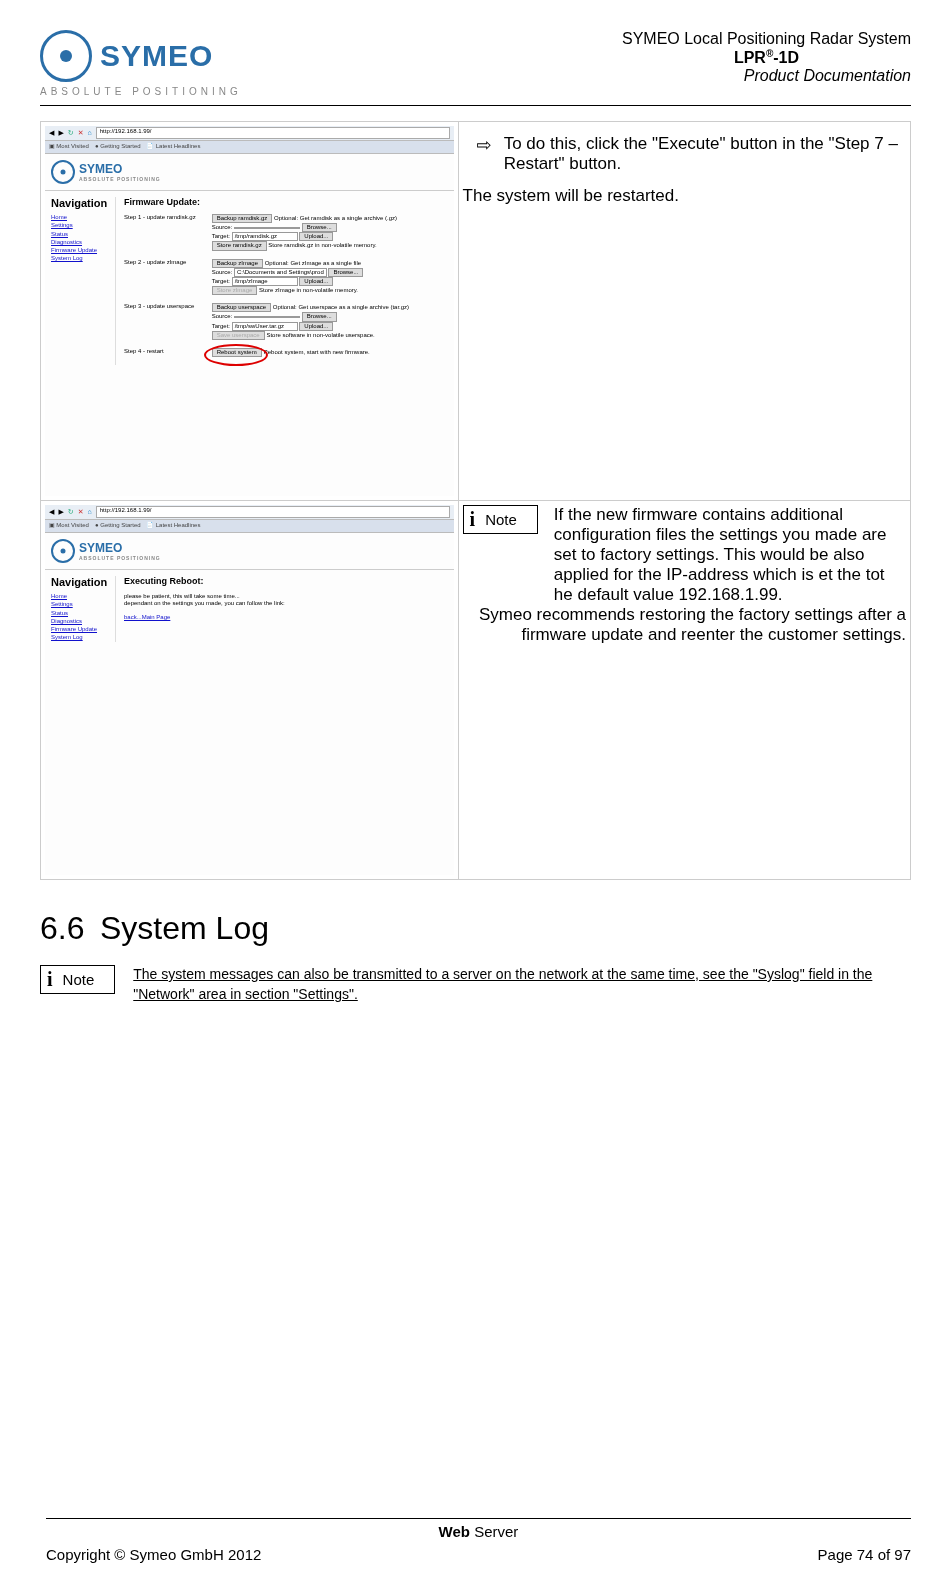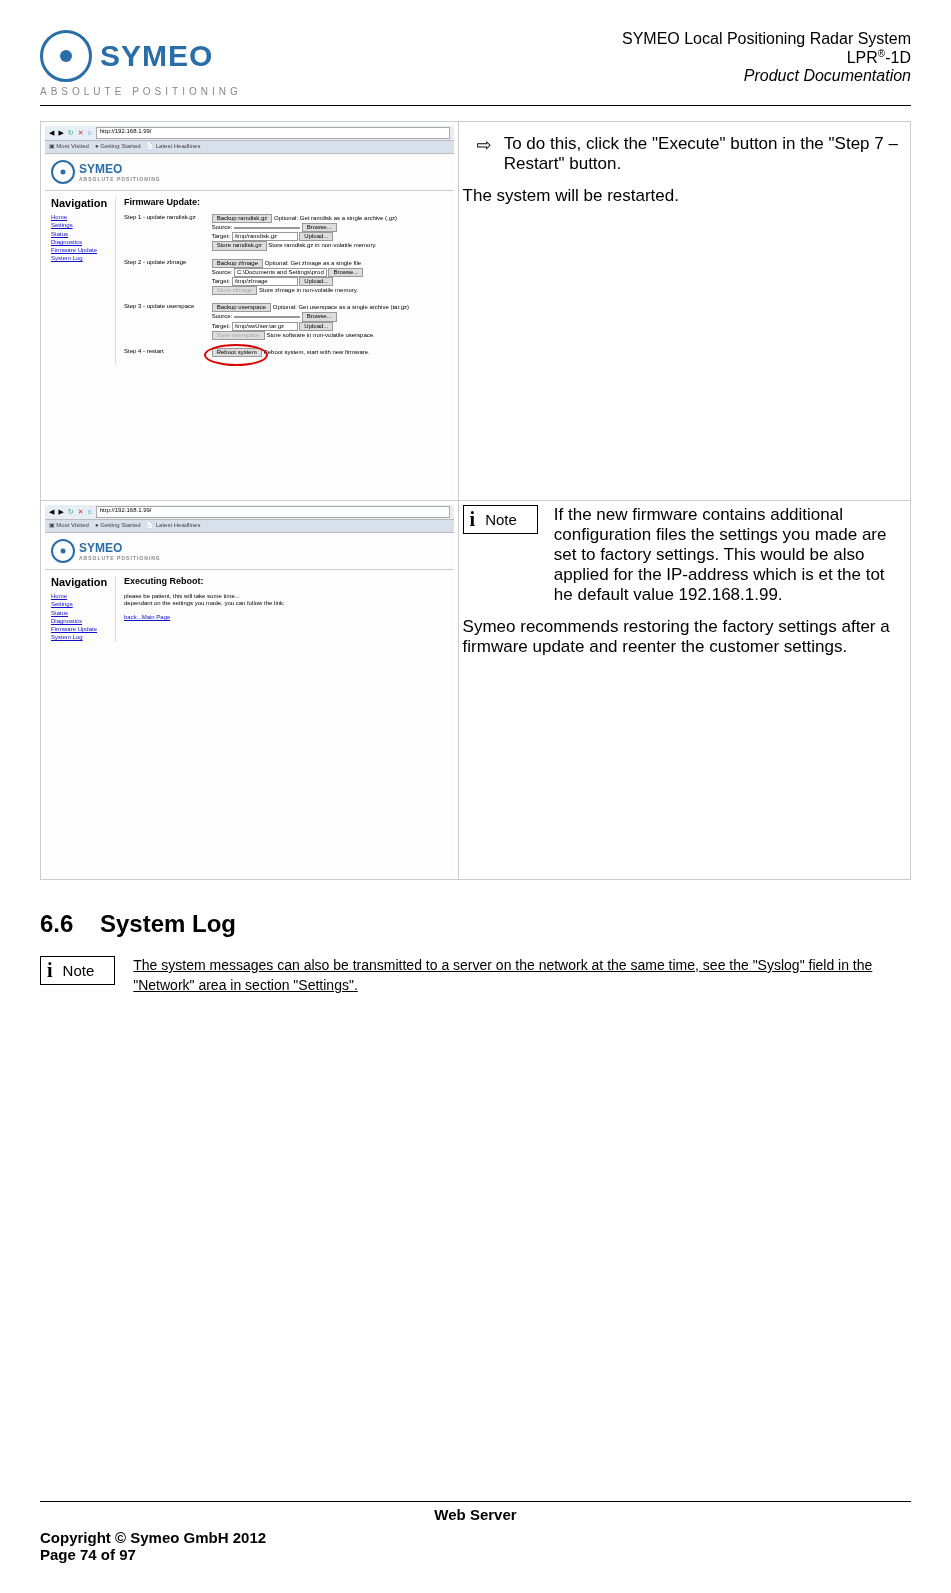--- a/index.html
+++ b/index.html
@@ -63,21 +63,21 @@
     font-size: 10px;
     color: #888;
     letter-spacing: 4px;
     margin-top: 4px;
   }
   .header-meta {
     text-align: right;
     font-size: 16px;
   }
   .header-meta .line1 { font-weight: normal; }
-  .header-meta .line2 { font-weight: normal; }
+  .header-meta .line2 { font-weight: bold; text-align: center; }
   .header-meta .line3 { font-style: italic; }
   sup { font-size: 10px; vertical-align: super; }
   .content-table {
     width: 100%;
     border-collapse: collapse;
     margin-bottom: 30px;
   }
   .content-table td {
     border: 1px solid #ccc;
     vertical-align: top;
@@ -107,22 +107,22 @@
   }
   .arrow-item {
     display: flex;
     gap: 12px;
     margin: 8px 0 12px 14px;
   }
   .arrow-item .arrow {
     font-size: 18px;
   }
   .section-heading {
-    font-size: 24px;
-    font-weight: bold;
+    font-size: 32px;
+    font-weight: normal;
     margin: 30px 0 18px 0;
   }
   .section-heading .num {
     display: inline-block;
     min-width: 60px;
   }
   .para {
     font-size: 17px;
     line-height: 1.4;
     margin-bottom: 14px;
@@ -135,36 +135,34 @@
   }
   .note-row .note-text {
     flex: 1;
     font-size: 14px;
     line-height: 1.4;
     text-decoration: underline;
   }
   .footer {
     position: absolute;
     bottom: 30px;
-    left: 40px;
+    left: 46px;
     right: 40px;
-    font-weight: bold;
   }
   .footer-top {
     text-align: center;
     font-size: 15px;
     border-top: 1px solid #000;
     padding-top: 4px;
   }
   .footer-bottom {
     display: flex;
     justify-content: space-between;
     font-size: 15px;
     margin-top: 6px;
-    flex-direction: column;
   }
   
   .mini {
     font-size: 7px;
     line-height: 1.2;
     color: #000;
     position: relative;
     height: 370px;
     background: #fdfdfd;
     overflow: hidden;
@@ -394,21 +392,21 @@
         </div>
       </td>
       <td class="text-cell">
         <div style="display:flex;gap:16px;align-items:flex-start;">
           <div class="note-box">
             <span class="note-i">i</span>
             <span>Note</span>
           </div>
           <div style="flex:1;">If the new firmware contains additional configuration files the settings you made are set to factory settings. This would be also applied for the IP-address which is et the tot he default value 192.168.1.99.</div>
         </div>
-        <div style="margin-top:12px;">Symeo recommends restoring the factory settings after a firmware update and reenter the customer settings.</div>
+        <div style="text-align:right;">Symeo recommends restoring the factory settings after a firmware update and reenter the customer settings.</div>
       </td>
     </tr>
   </tbody>
     </table>
 
   <div class="section-heading">
     <span class="num">6.6</span><span>System Log</span>
   </div>
 
   <div class="note-row">

